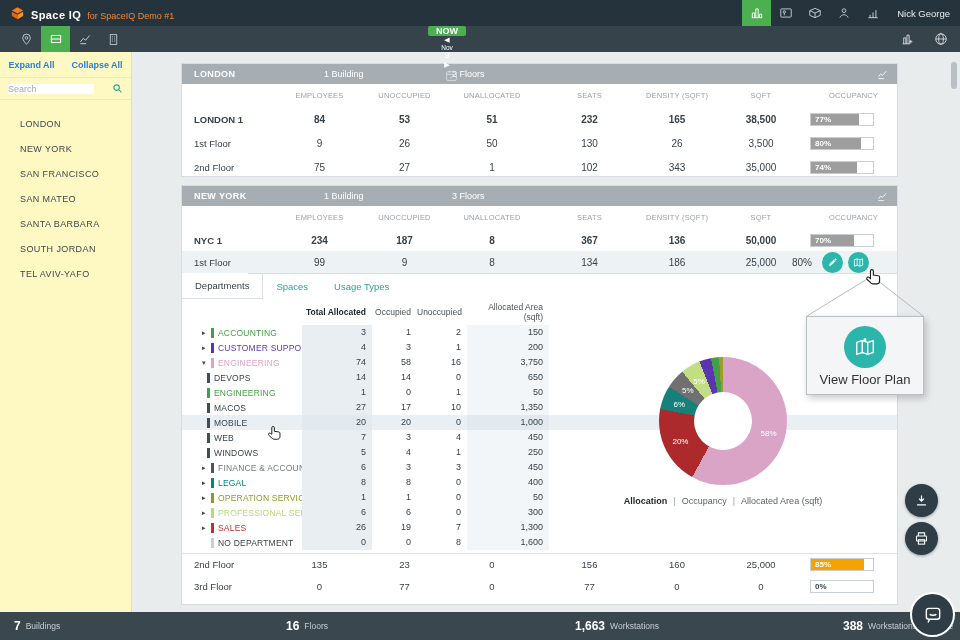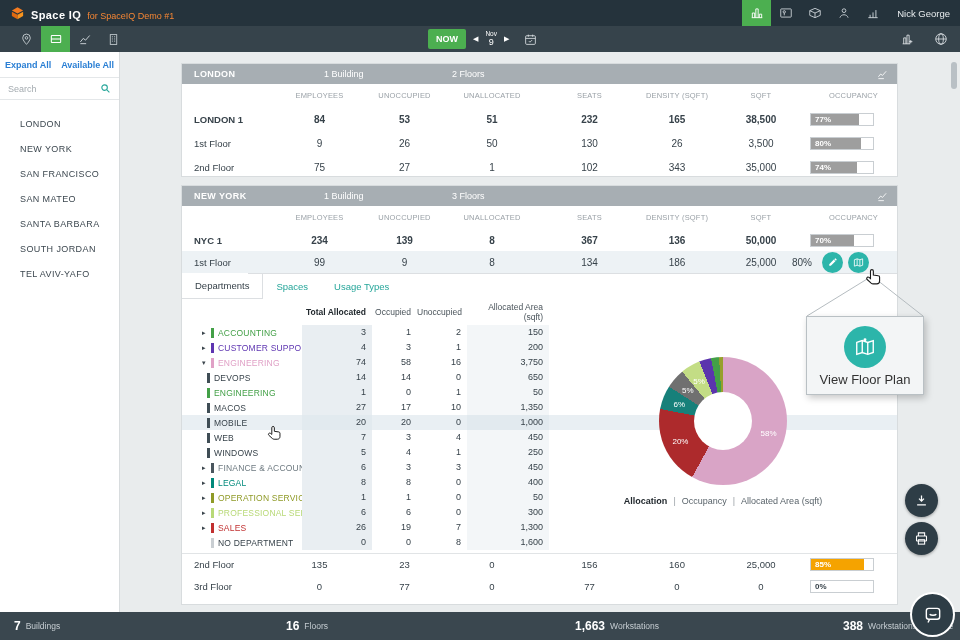--- a/index.html
+++ b/index.html
@@ -15,32 +15,32 @@
   .brand-suffix{ color:#f58634; font-size:9px; }
   .top-icons{ margin-left:auto; display:flex; align-items:center; }
   .icon-btn{ width:29px; height:26px; display:flex; align-items:center; justify-content:center;
              color:#cfd6da; background:transparent; border:none; }
   .icon-btn.active{ background:#4caf50; color:#fff; }
   .user-name{ color:#e8ecee; font-size:9.5px; margin-left:10px; }
 
   
   .toolbar{ position:absolute; top:26px; left:0; right:0; height:26px; background:#36434b; z-index:4;}
   .tool-left{ position:absolute; left:12px; top:0; display:flex; height:26px; }
-  .date-controls{ position:absolute; left:428px; top:0; height:26px; display:flex; align-items:center; }
+  .date-controls{ position:absolute; left:428px; top:0; height:26px; display:flex; align-items:center;flex-direction:column; }
   .now-btn{ background:#4caf50; color:#fff; font-size:9px; font-weight:bold; border:none;
             height:20px; padding:0 8px; border-radius:2px; font-family:inherit;}
   .nav-arrow{ background:none; border:none; color:#fff; font-size:7px; padding:0 7px; }
   .date-stack{ text-align:center; color:#fff; line-height:1.1; }
   .date-month{ display:block; font-size:6.5px; }
   .date-day{ display:block; font-size:9px; }
   .cal-btn{ background:none; border:none; color:#dfe4e7; margin-left:8px; }
   .tool-right{ position:absolute; right:12px; top:0; height:26px; display:flex; align-items:center; gap:20px; color:#e2e7ea;}
 
   
-  .sidebar{ position:absolute; top:52px; left:0; width:120px; bottom:28px; background:#ffffff;
+  .sidebar{ position:absolute; top:52px; left:0; width:132px; bottom:28px; background:#fef9c3;
             border-right:1px solid #d8dcde; z-index:2;}
   .sidebar-links{ height:26px; display:flex; align-items:center; justify-content:space-around;
                   border-bottom:1px solid #e4e7e9; font-size:9px; font-weight:bold; color:#2a7fd4;}
   .sb-link{ background:none; border:none; color:#2a7fd4; font-size:9px; font-weight:bold; font-family:inherit;}
   .search-row{ height:22px; display:flex; align-items:center; border-bottom:1px solid #e4e7e9; padding:0 8px;}
   .search-input{ border:none; outline:none; width:86px; font-size:9px; color:#37424a; font-family:inherit;}
   .search-input::placeholder{ color:#a4abb0; }
   .search-btn{ background:none; border:none; margin-left:auto; color:#26a69a; }
   .loc-list{ padding-top:12px; }
   .loc-item{ height:25px; line-height:25px; padding-left:20px; font-size:9px; color:#3c474f; letter-spacing:.4px; cursor:pointer;}
@@ -246,21 +246,21 @@
             <ellipse cx="12" cy="12" rx="4" ry="9"></ellipse>
             <path d="M3 12h18"></path>
           </svg>
       </button>
     </div>
   </div>
 
   <aside class="sidebar">
     <div class="sidebar-links">
       <button class="sb-link">Expand All</button>
-      <button class="sb-link">Available All</button>
+      <button class="sb-link">Collapse All</button>
     </div>
     <div class="search-row">
       <input class="search-input" type="text" placeholder="Search" style="">
       <button class="search-btn">
         <svg width="11" height="11" viewBox="0 0 24 24" fill="none" stroke="currentColor" stroke-width="2.4">
             <circle cx="10" cy="10" r="6"></circle>
             <path d="M15 15l5.5 5.5"></path>
           </svg>
       </button>
     </div>
@@ -375,21 +375,21 @@
         <div class="h">SEATS</div>
         <div class="h">DENSITY (SQFT)</div>
         <div class="h">SQFT</div>
         <div class="h">OCCUPANCY</div>
       </div>
     <div>
 
         <div class="trow bold">
           <div class="c name">NYC 1</div>
           <div class="c num">234</div>
-          <div class="c num">139</div>
+          <div class="c num">187</div>
           <div class="c num">8</div>
           <div class="c num">367</div>
           <div class="c num">136</div>
           <div class="c num">50,000</div>
           <div class="c occ">
             <div class="bar">
               <div class="bar-fill" style="width: 70%; background: rgb(158, 158, 158);"></div>
               <span class="bar-label">70%</span>
             </div>
 

